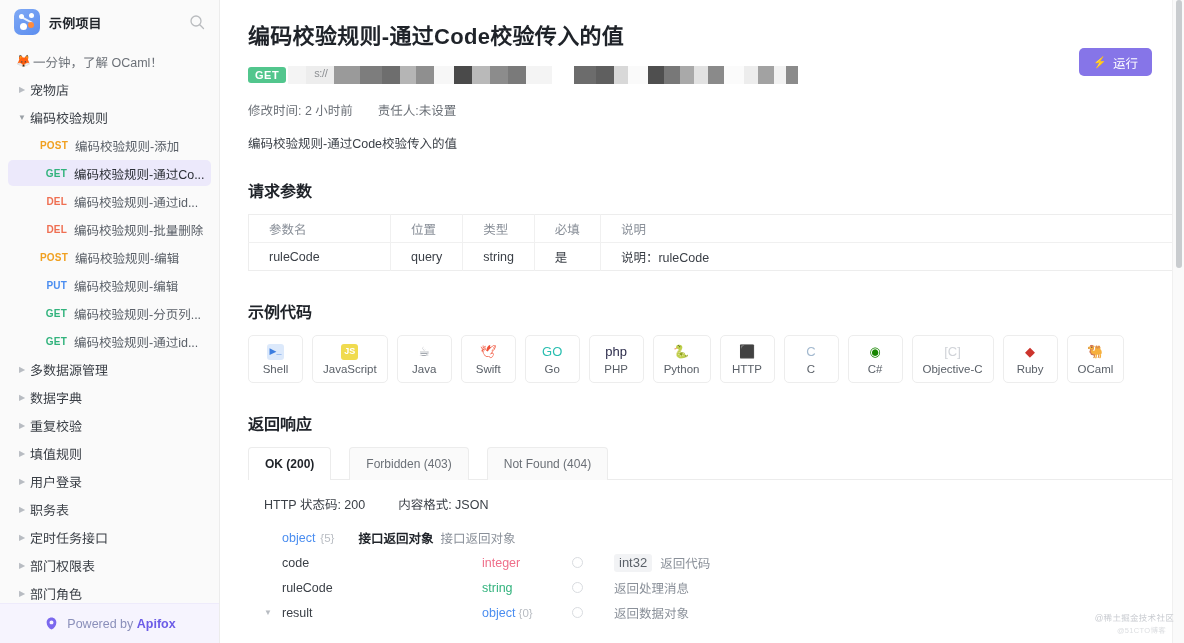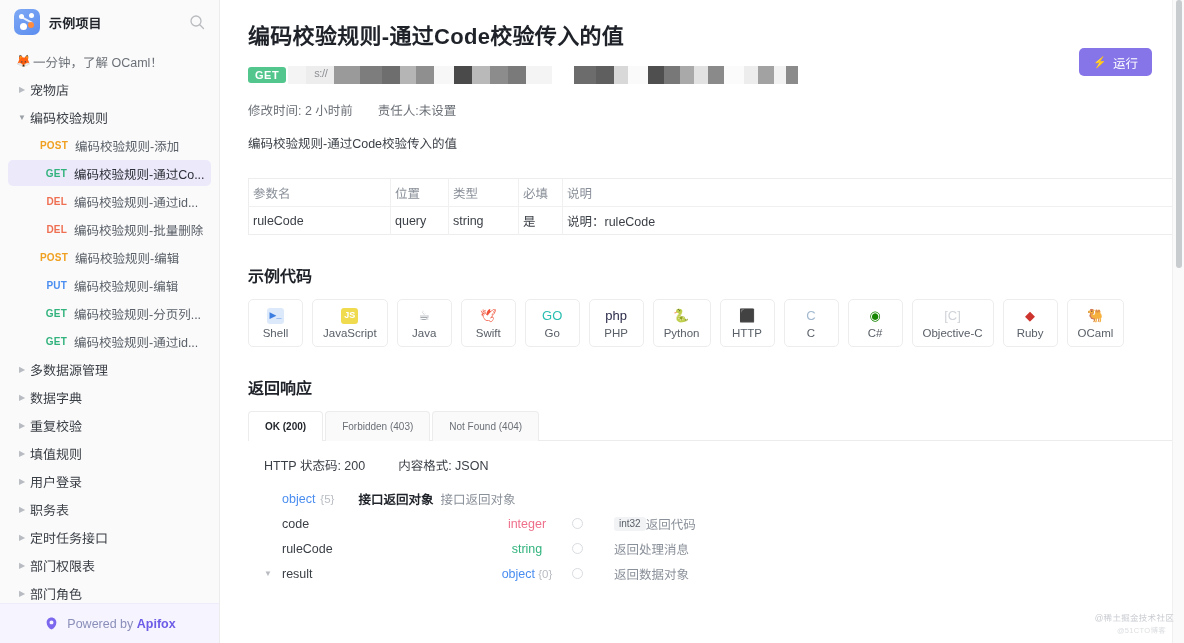--- a/index.html
+++ b/index.html
@@ -136,21 +136,21 @@
   .meta { font-size: 12.5px; color: #6b7077; margin-bottom: 14px; }
   .meta .sp { display: inline-block; width: 18px; }
   .desc { font-size: 12.5px; color: #3a3f46; margin-bottom: 26px; }
 
   .sec-title { font-size: 16px; font-weight: 700; color: #1f2329; margin: 0 0 12px 0; }
 
   
   .ptable { width: 934px; border: 1px solid #ededed; border-radius: 3px; border-collapse: collapse; }
   .ptable th, .ptable td {
     font-size: 12.5px; font-weight: 400;
-    text-align: left; padding: 0 4px; height: 28px;
+    text-align: left; padding: 0 20px; height: 28px;
     border-bottom: 1px solid #f0f0f0;
     border-right: 1px solid #f0f0f0;
     color: #3a3f46; white-space: nowrap;
   }
   .ptable th { color: #8a9099; height: 28px; }
   .ptable tr:last-child td { border-bottom: none; }
   .ptable th:last-child, .ptable td:last-child { border-right: none; }
   .c-name { width: 142px; }
   .c-in   { width: 58px; }
   .c-type { width: 70px; }
@@ -163,43 +163,43 @@
     border: 1px solid #ededed; border-radius: 5px;
     display: flex; flex-direction: column; align-items: center; justify-content: center;
     gap: 3px; padding: 0 10px; cursor: pointer; background: #fff;
   }
   .lang .ic { height: 16px; display: flex; align-items: center; justify-content: center; font-size: 13px; line-height: 1; }
   .lang .nm { font-size: 11.5px; color: #5a6068; white-space: nowrap; }
 
   
   .rtabs { display: flex; align-items: flex-end; border-bottom: 1px solid #ececec; width: 934px; }
   .rtab {
-    font-size: 10px; color: #6b7077;
+    font-size: 12px; color: #6b7077;
     padding: 9px 16px; cursor: pointer;
     border: 1px solid transparent; border-bottom: none;
     border-radius: 4px 4px 0 0; margin-bottom: -1px;
     background: #fafafa; border-color: #ececec;
-    margin-right: 2px;
+    margin-right: 18px;
   }
   .rtab.active { background: #fff; color: #1f2329; font-weight: 700; border-color: #ececec #ececec #fff; }
 
   .rbody { width: 934px; padding: 14px 0 0 16px; }
   .rmeta { font-size: 12.5px; color: #3a3f46; margin-bottom: 12px; }
   .rmeta .sp { display: inline-block; width: 26px; }
 
   .schema { font-size: 12.5px; }
   .srow { display: flex; align-items: center; height: 25px; }
   .srow .tw { width: 18px; flex: 0 0 18px; color: #b8bcc2; font-size: 8px; display: flex; align-items: center; }
   .srow .key { width: 200px; color: #3a3f46; }
-  .srow .typ { width: 90px; text-align: center; }
+  .srow .typ { width: 90px; }
   .srow .opt { width: 42px; display: flex; align-items: center; }
   .srow .circ { width: 11px; height: 11px; border-radius: 50%; border: 1px solid #d9dce0; display: inline-block; }
   .srow .fmt {
-    font-size: 10px; color: #5a6068; background: #f2f3f5;
-    border-radius: 3px; padding: 1.5px 5px; 
+    font-size: 13px; color: #5a6068; background: #f2f3f5;
+    border-radius: 3px; padding: 1.5px 5px; margin-right: 8px;
   }
   .srow .cmt { color: #8a9099; }
   .t-object { color: #4a8df0; }
   .t-integer { color: #ef6f8a; }
   .t-string { color: #32b37d; }
   .cnt { color: #b8bcc2; font-size: 11.5px; }
   .root-label { font-weight: 700; color: #1f2329; margin-left: 24px; }
   .root-sub { color: #8a9099; margin-left: 7px; font-weight: 400; }
 
   
@@ -392,20 +392,21 @@
       </div>
 
       <div class="meta">
         <span>修改时间: 2 小时前</span>
         <span class="sp"></span>
         <span>责任人:未设置</span>
       </div>
 
       <div class="desc">编码校验规则-通过Code校验传入的值</div>
 
+      <h2 class="sec-title">请求参数</h2>
       <table class="ptable">
         <thead>
             <tr id="ptable-head">
               <th class="c-name">参数名</th>
               <th class="c-in">位置</th>
               <th class="c-type">类型</th>
               <th class="c-req">必填</th>
               <th class="">说明</th>
             </tr>
           </thead>

